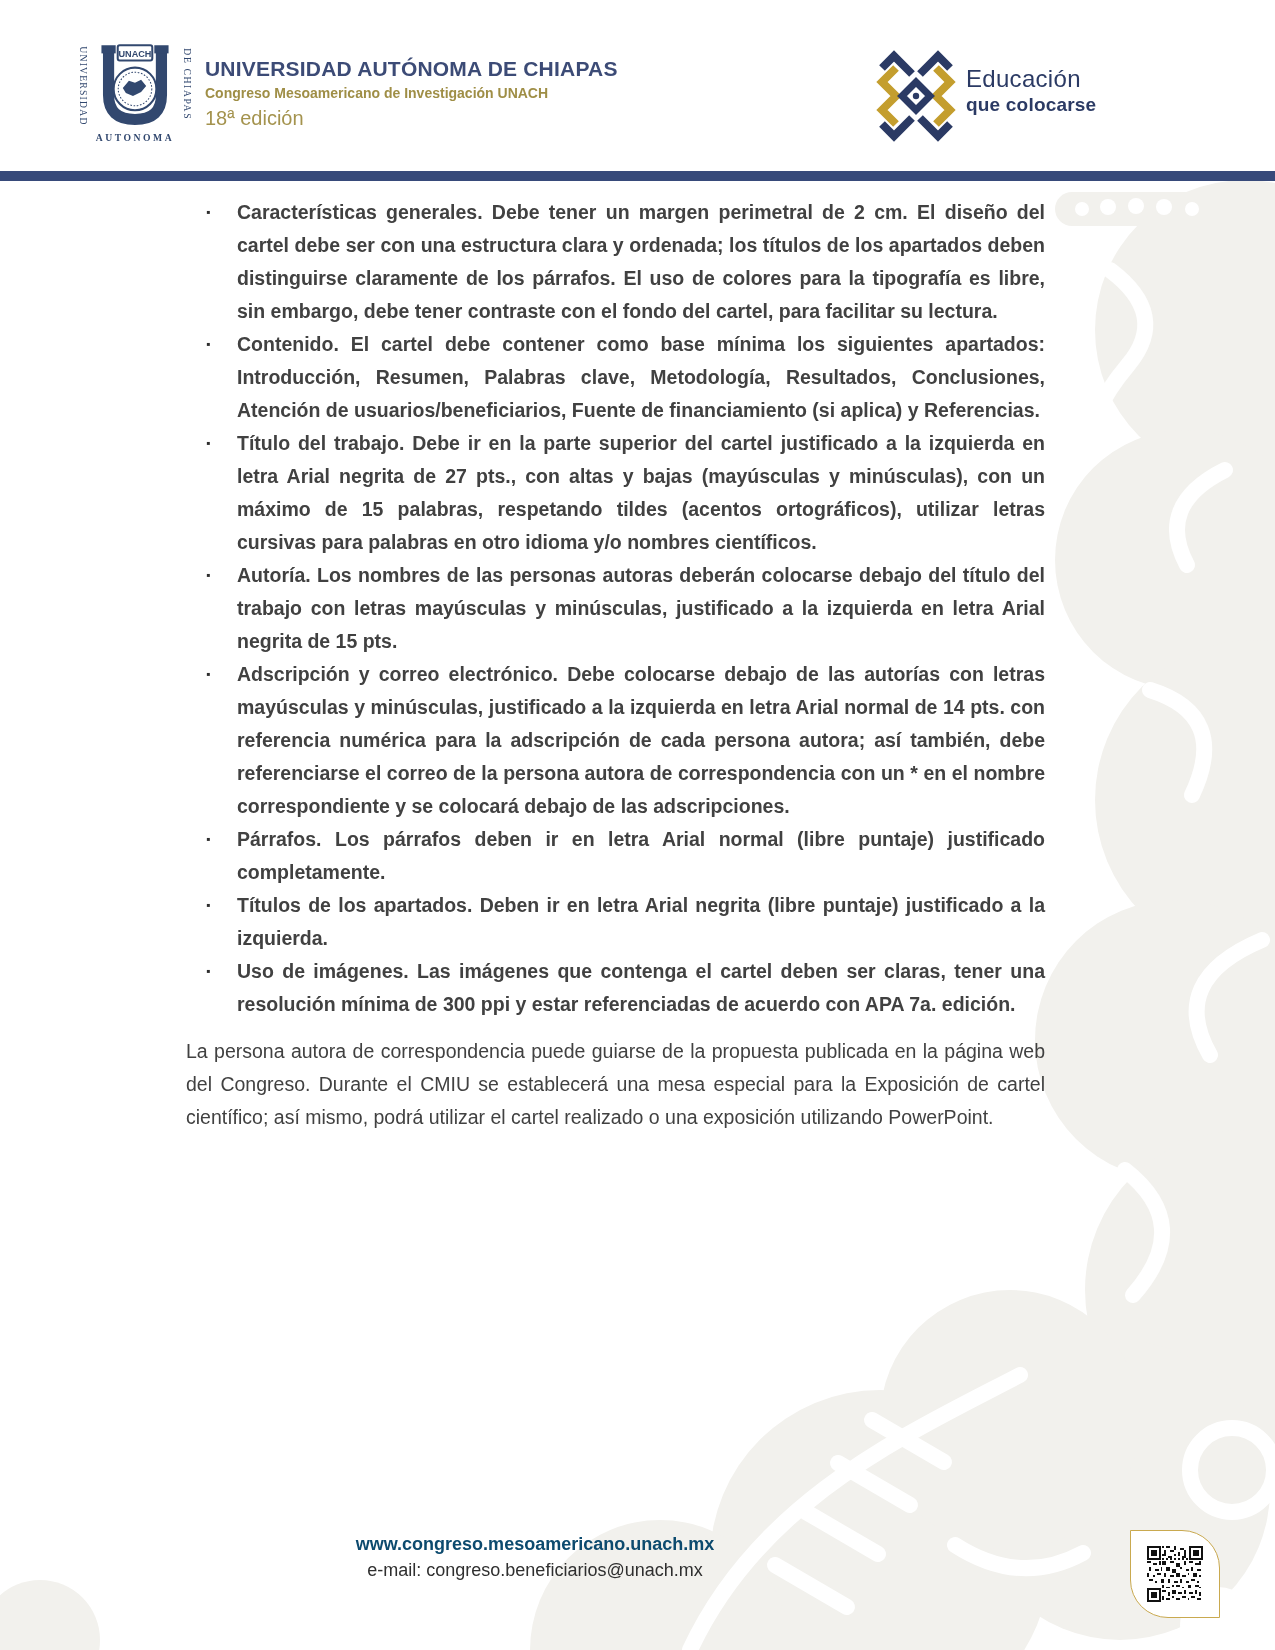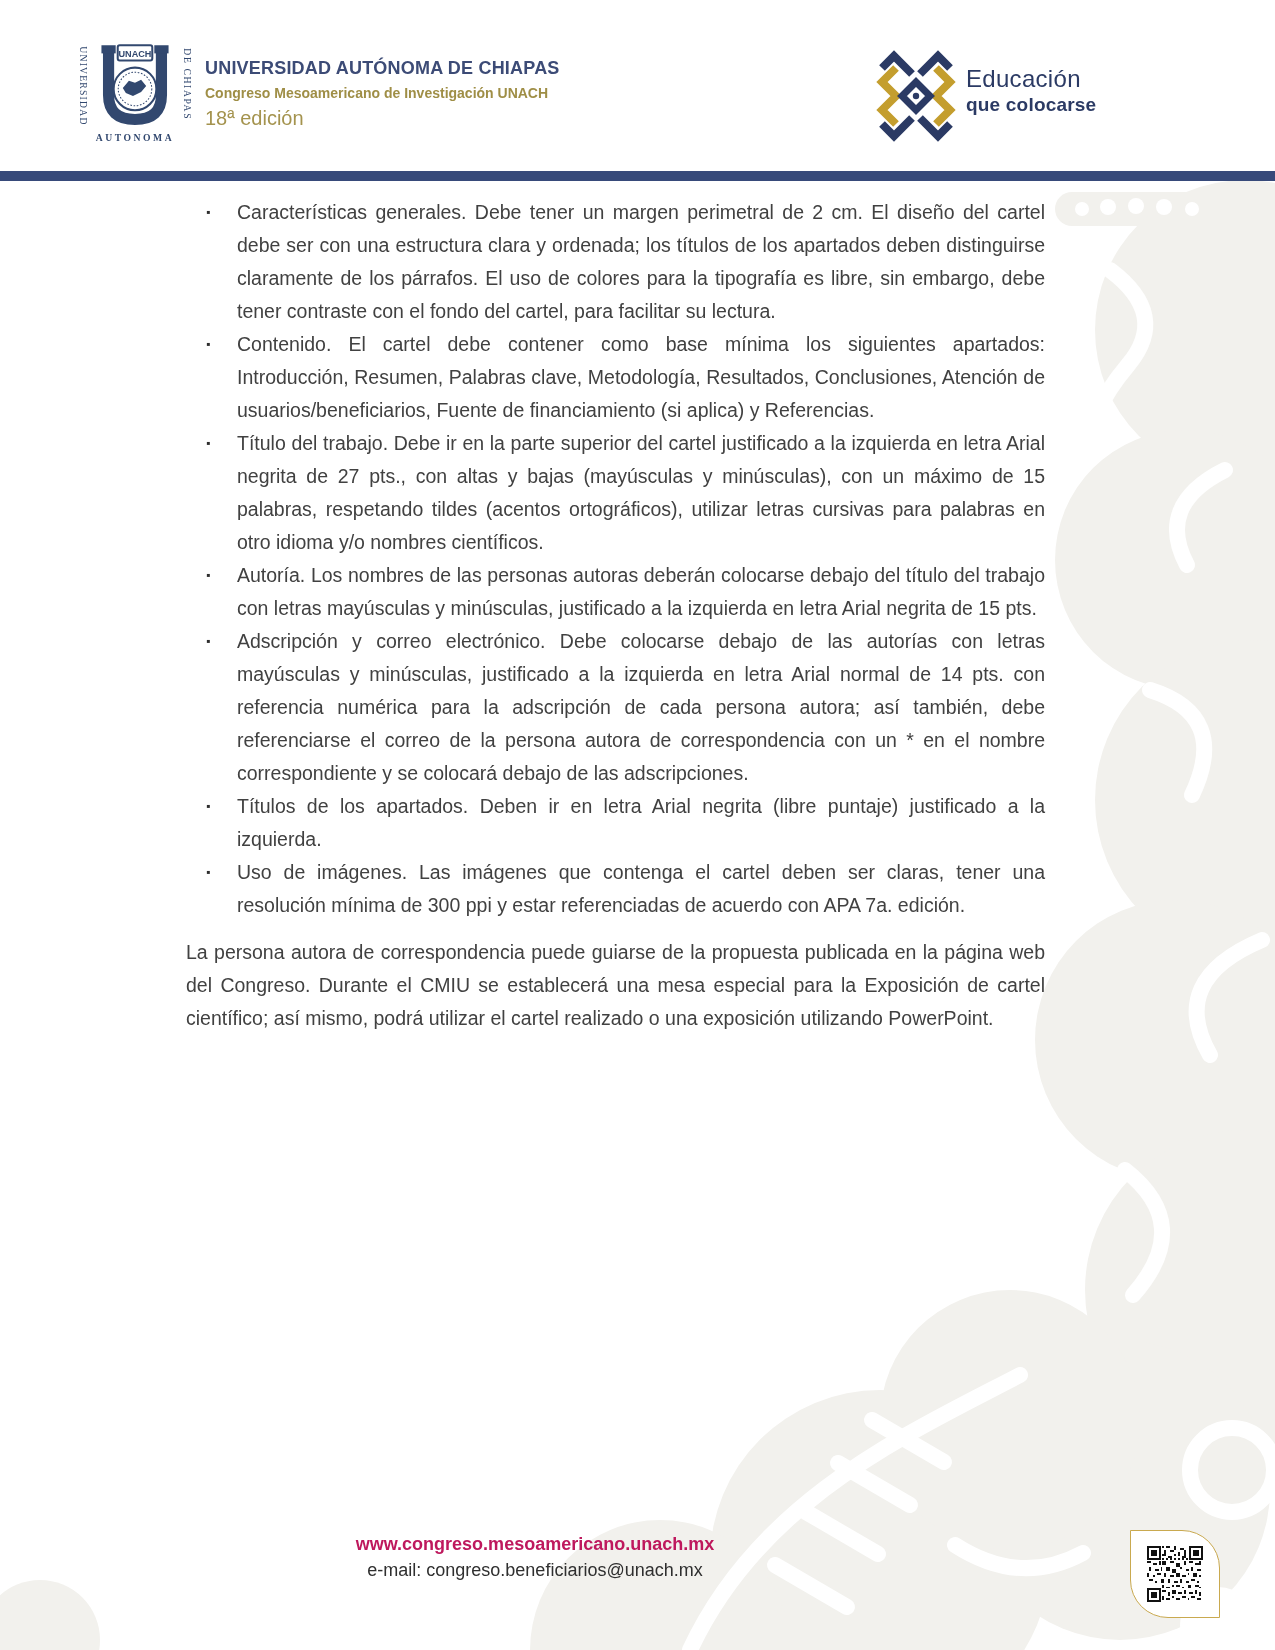--- a/index.html
+++ b/index.html
@@ -7,43 +7,43 @@
     position:relative; width:1275px; height:1650px; background:#ffffff;
     overflow:hidden; font-family:"Liberation Sans", sans-serif; color:#414141;
   }
   
   .watermark { position:absolute; left:0; top:0; width:1275px; height:1650px; z-index:0; }
 
   
   .hdr { position:absolute; left:0; top:0; width:1275px; height:171px; z-index:2; }
   .seal { position:absolute; left:74px; top:34px; width:122px; height:114px; }
   .titles { position:absolute; left:205px; top:56px; }
-  .t1 { font-size:18px; font-weight:bold; color:#3c4b76; letter-spacing:.2px; line-height:25px; }
+  .t1 { font-size:21px; font-weight:bold; color:#3c4b76; letter-spacing:.2px; line-height:25px; }
   .t2 { font-size:14px; font-weight:bold; color:#9f8e46; line-height:25px; }
   .t3 { font-size:20px; color:#a4934e; line-height:24px; }
   .brand-icon { position:absolute; left:866px; top:46px; width:100px; height:100px; }
   .brand-text { position:absolute; left:966px; top:63px; color:#2b3a64; }
   .b1 { font-size:24px; font-weight:normal; line-height:32px; letter-spacing:.3px; }
   .b2 { font-size:19px; font-weight:bold; line-height:20px; letter-spacing:.2px; }
   .divider { position:absolute; left:0; top:171px; width:1275px; height:10px; background:#374a7a; z-index:2; }
 
   
   .content { position:absolute; left:170px; top:196px; width:875px; z-index:2;
              font-size:19.5px; line-height:33px; color:#414141; }
   ul.bullets { margin:0; padding:0; list-style:none; }
-  ul.bullets li { position:relative; padding-left:67px; text-align:justify; }
+  ul.bullets li { position:relative; padding-left:67px; text-align:justify;font-weight:bold; }
   ul.bullets li::before {
     content:"▪"; position:absolute; left:36px; top:0; font-size:12px; color:#2e2e2e;
   }
   .closing { margin:14px 0 0 16px; text-align:justify; }
 
   
   .footer { position:absolute; left:0; top:0; width:1275px; height:1650px; z-index:2; pointer-events:none; }
   .ftext { position:absolute; left:170px; top:1531px; width:730px; text-align:center; pointer-events:auto; }
-  .site  { font-size:18px; font-weight:bold; color:#be185d; line-height:26px; cursor:pointer; }
+  .site  { font-size:18px; font-weight:bold; color:#0c4a6e; line-height:26px; cursor:pointer; }
   .email { font-size:18px; color:#2f2f2f; line-height:26px; cursor:pointer; }
   .qr-leaf {
     position:absolute; left:1130px; top:1530px; width:88px; height:86px;
     border:1.4px solid #c9a94f; border-radius:0 38px 0 38px;
     display:flex; align-items:center; justify-content:center; background:#ffffff; pointer-events:auto;
   }
 </style>
 </head>
 <body>
 
@@ -133,20 +133,21 @@
 
   <div class="divider"></div>
 
   <main class="content">
     <ul class="bullets">
       <li>Características generales. Debe tener un margen perimetral de 2 cm. El diseño del cartel debe ser con una estructura clara y ordenada; los títulos de los apartados deben distinguirse claramente de los párrafos. El uso de colores para la tipografía es libre, sin embargo, debe tener contraste con el fondo del cartel, para facilitar su lectura.</li>
       <li>Contenido. El cartel debe contener como base mínima los siguientes apartados: Introducción, Resumen, Palabras clave, Metodología, Resultados, Conclusiones, Atención de usuarios/beneficiarios, Fuente de financiamiento (si aplica) y Referencias.</li>
       <li>Título del trabajo. Debe ir en la parte superior del cartel justificado a la izquierda en letra Arial negrita de 27 pts., con altas y bajas (mayúsculas y minúsculas), con un máximo de 15 palabras, respetando tildes (acentos ortográficos), utilizar letras cursivas para palabras en otro idioma y/o nombres científicos.</li>
       <li>Autoría. Los nombres de las personas autoras deberán colocarse debajo del título del trabajo con letras mayúsculas y minúsculas, justificado a la izquierda en letra Arial negrita de 15 pts.</li>
       <li>Adscripción y correo electrónico. Debe colocarse debajo de las autorías con letras mayúsculas y minúsculas, justificado a la izquierda en letra Arial normal de 14 pts. con referencia numérica para la adscripción de cada persona autora; así también, debe referenciarse el correo de la persona autora de correspondencia con un * en el nombre correspondiente y se colocará debajo de las adscripciones.</li>
+      <li>Párrafos. Los párrafos deben ir en letra Arial normal (libre puntaje) justificado completamente.</li>
       <li>Títulos de los apartados. Deben ir en letra Arial negrita (libre puntaje) justificado a la izquierda.</li>
       <li>Uso de imágenes. Las imágenes que contenga el cartel deben ser claras, tener una resolución mínima de 300 ppi y estar referenciadas de acuerdo con APA 7a. edición.</li>
     </ul>
     <p class="closing">La persona autora de correspondencia puede guiarse de la propuesta publicada en la página web del Congreso. Durante el CMIU se establecerá una mesa especial para la Exposición de cartel científico; así mismo, podrá utilizar el cartel realizado o una exposición utilizando PowerPoint.</p>
   </main>
 
   <footer class="footer">
     <div class="ftext">
       <div class="site">www.congreso.mesoamericano.unach.mx</div>
       <div class="email">e-mail: congreso.beneficiarios@unach.mx</div>

